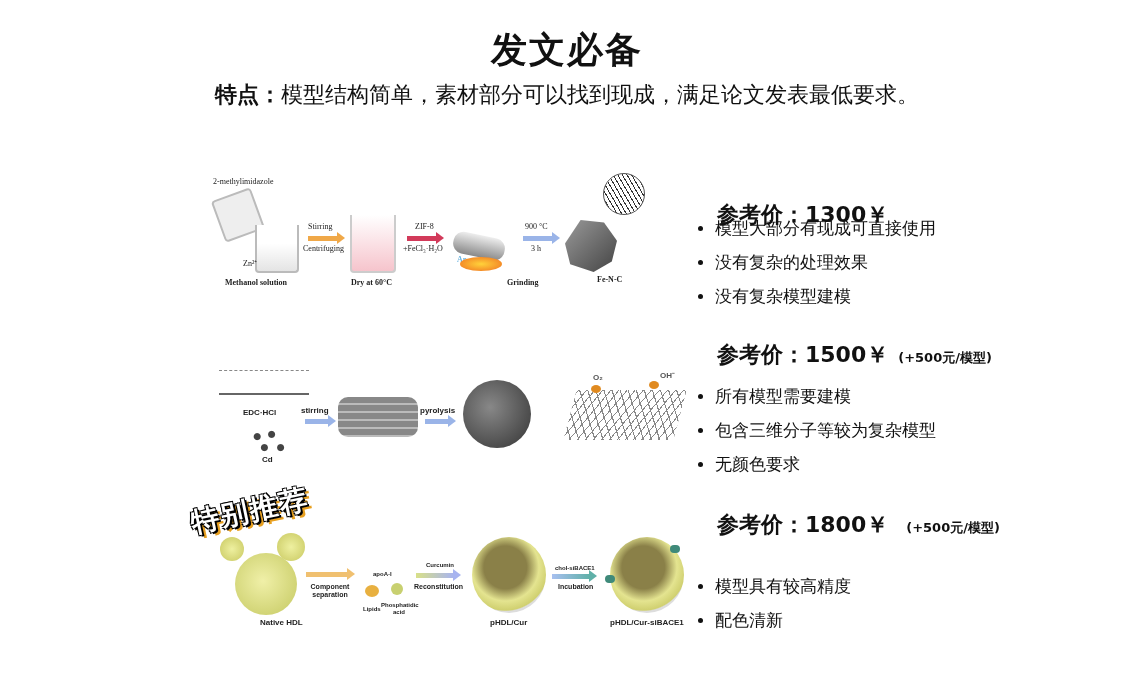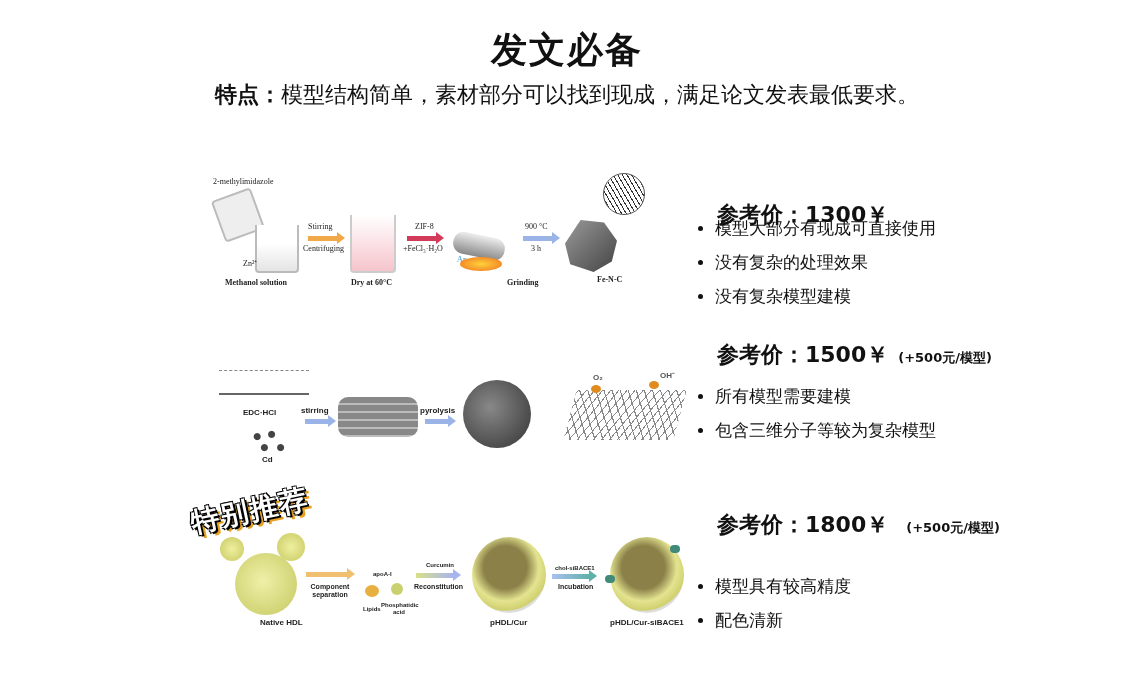--- a/index.html
+++ b/index.html
@@ -77,20 +77,21 @@
   <span class="lbl2" style="left:455px;top:24px;color:#555;">OH⁻</span>
   <div style="position:absolute;left:386px;top:40px;width:10px;height:8px;border-radius:50%;background:#e08a20;"></div>
   <div style="position:absolute;left:444px;top:36px;width:10px;height:8px;border-radius:50%;background:#e08a20;"></div>
 </div>
 
 <div class="tier" style="top:338px;">
   <div class="price" style="top:2px;"><span>参考价：1500￥</span><span class="extra">(+500元/模型)</span></div>
   <ul class="bullets" style="top:41px;">
     <li>所有模型需要建模</li>
     <li>包含三维分子等较为复杂模型</li>
+    <li>无颜色要求</li>
   </ul>
 </div>
 
 <div class="fig" style="left:180px;top:475px;width:520px;height:160px;">
   <div style="position:absolute;left:40px;top:62px;width:24px;height:24px;border-radius:50%;background:radial-gradient(#eef0a0,#c8c860);"></div>
   <div style="position:absolute;left:97px;top:58px;width:28px;height:28px;border-radius:50%;background:radial-gradient(#eef0a0,#c8c860);"></div>
   <div style="position:absolute;left:55px;top:78px;width:62px;height:62px;border-radius:50%;background:radial-gradient(circle at 45% 45%,#f0f0a8,#c4c860);"></div>
   <span class="lbl2" style="left:60px;top:143px;padding-left:20px;">Native HDL</span>
   <div class="arrow" style="left:126px;top:97px;width:42px;background:#f0c070;color:#f0c070;"></div>
   <span class="lbl2" style="left:130px;top:108px;font-size:7px;text-align:center;width:40px;white-space:normal;line-height:8px;">Component separation</span>

